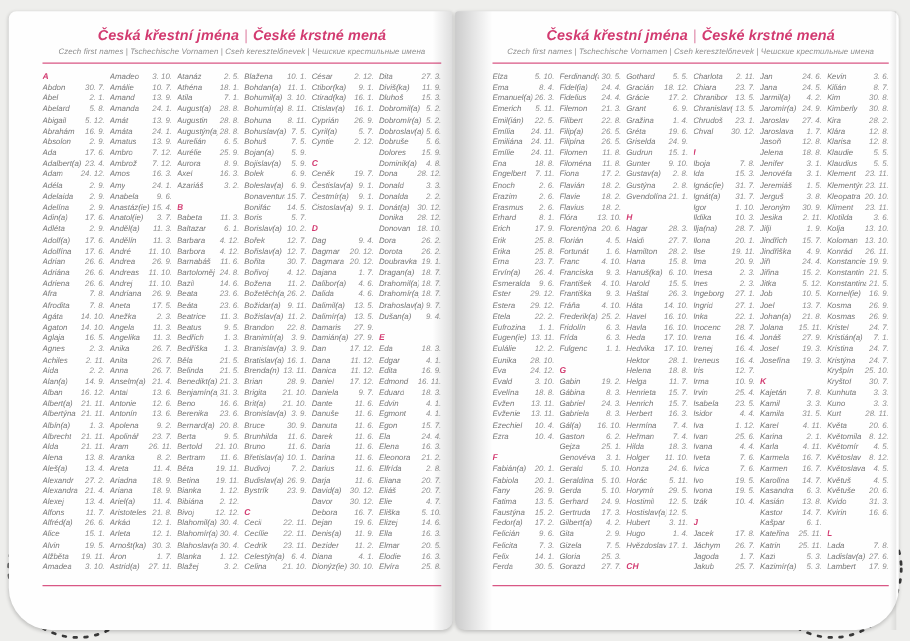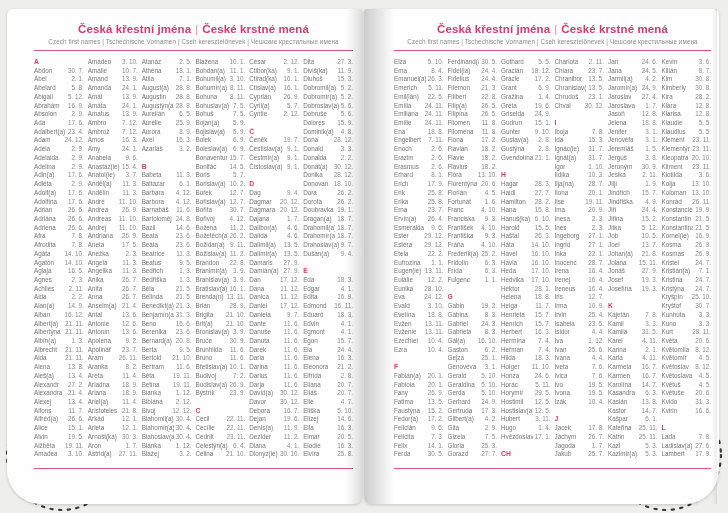--- a/index.html
+++ b/index.html
@@ -1,18 +1,18 @@
 <!DOCTYPE html>
 <html style="--accent: #d23a70;"><head>
 <meta charset="utf-8">
 <style>
   html,body{margin:0;padding:0;}
   body{width:728px;height:513px;overflow:hidden;background:#eeeeec;position:relative;
        font-family:"Liberation Sans","DejaVu Sans",sans-serif;}
-  .stage{position:absolute;inset:0;}
+  .stage{position:absolute;inset:0;font-style:italic;}
   .corner-dots{position:absolute;z-index:1;}
   .page{position:absolute;top:9px;height:495px;background:#fefefe;z-index:2;box-sizing:border-box;}
   .page.left{left:7px;width:355px;border-radius:6px 3px 8px 34px;
              box-shadow:0 1px 3px rgba(0,0,0,.18);}
   .page.right{left:364px;width:355px;border-radius:3px 6px 34px 8px;
               box-shadow:0 1px 3px rgba(0,0,0,.18);}
   .page.left::after{content:"";position:absolute;top:0;right:0;width:16px;height:100%;
       background:linear-gradient(to right,rgba(0,0,0,0),rgba(0,0,0,.13));border-radius:0 3px 8px 0;}
   .page.right::before{content:"";position:absolute;top:0;left:0;width:30px;height:100%;
       background:linear-gradient(to right,rgba(0,0,0,.20),rgba(0,0,0,0));border-radius:3px 0 0 8px;pointer-events:none;}

